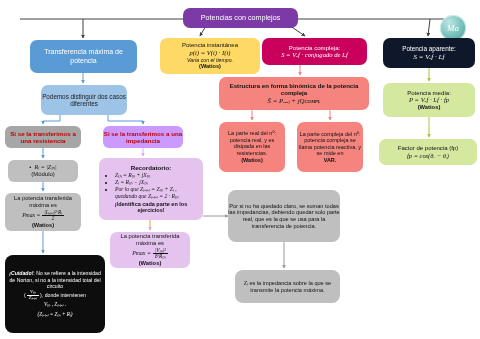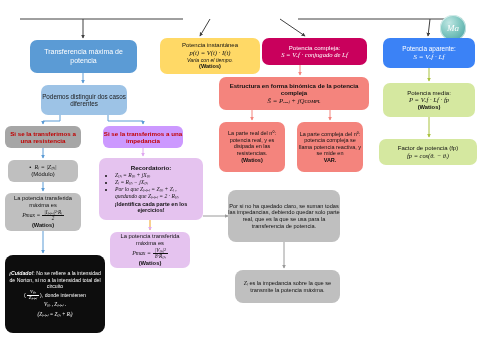--- a/index.html
+++ b/index.html
@@ -56,21 +56,21 @@
   #inst{left:160px;top:38px;width:100px;height:36px;background:#ffd966;color:#111;
         font-size:6px;border-radius:7px;}
   #compleja{left:262px;top:38px;width:105px;height:27px;background:#c9005c;color:#fff;
             font-size:6.1px;border-radius:7px;}
   #estruct{left:219px;top:77px;width:150px;height:33px;background:#f4847d;color:#111;
            font-size:6.1px;border-radius:7px;}
   #preal{left:219px;top:122px;width:66px;height:50px;background:#f4847d;color:#111;
          font-size:5.5px;border-radius:7px;}
   #pcompl{left:297px;top:122px;width:66px;height:50px;background:#f4847d;color:#111;
           font-size:5.5px;border-radius:7px;}
-  #aparente{left:383px;top:38px;width:92px;height:30px;background:#3b82f6;color:#fff;
+  #aparente{left:383px;top:38px;width:92px;height:30px;background:#0f172a;color:#fff;
             font-size:6.4px;border-radius:7px;}
   #media{left:383px;top:83px;width:92px;height:34px;background:#d5e8a0;color:#111;
          font-size:6.1px;border-radius:7px;}
   #fp{left:379px;top:139px;width:98px;height:26px;background:#d5e8a0;color:#111;
       font-size:6px;border-radius:7px;}
   #aclara{left:228px;top:190px;width:112px;height:52px;background:#bfbfbf;color:#111;
           font-size:5.6px;border-radius:8px;}
   #zl{left:235px;top:270px;width:105px;height:33px;background:#bfbfbf;color:#111;
       font-size:5.6px;border-radius:8px;}
 
@@ -127,20 +127,23 @@
     <path d="M284,242 L284,268" stroke="#9a9a9a" stroke-width="1" fill="none" marker-end="url(#ah-gray)"></path>
 
     <path d="M300,65 L300,75" stroke="#f4847d" stroke-width="1" fill="none" marker-end="url(#ah-pink)"></path>
     <path d="M252,110 L252,120" stroke="#f4847d" stroke-width="1" fill="none" marker-end="url(#ah-pink)"></path>
     <path d="M330,110 L330,120" stroke="#f4847d" stroke-width="1" fill="none" marker-end="url(#ah-pink)"></path>
 
     <path d="M429,68 L429,81" stroke="#a9c23f" stroke-width="1" fill="none" marker-end="url(#ah-green)"></path>
     <path d="M429,117 L429,137" stroke="#a9c23f" stroke-width="1" fill="none" marker-end="url(#ah-green)"></path>
   </svg>
 
+  <div class="node" id="title">
+    <span>Potencias con complejos</span>
+  </div>
 
   <div id="logo">
     <span>Ma</span>
   </div>
 
   <div class="node" id="tmp">
     <span>Transferencia máxima de potencia</span>
   </div>
 
   <div class="node" id="casos">

